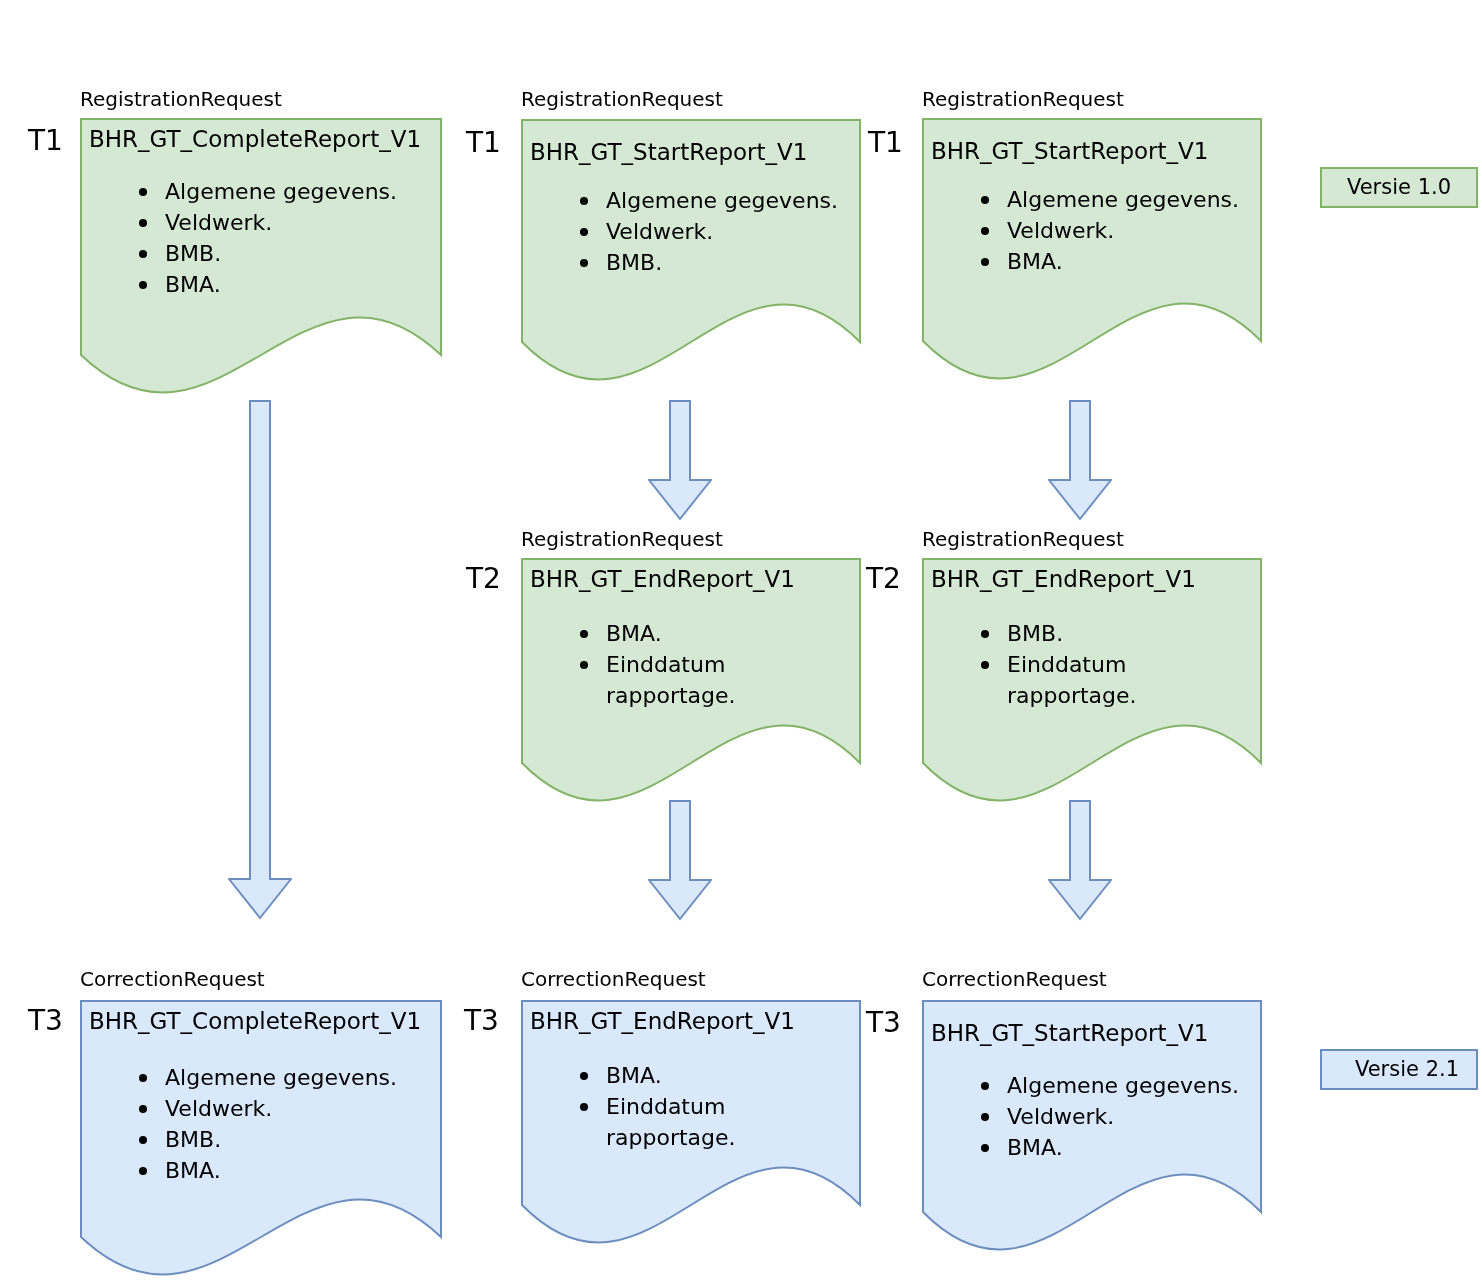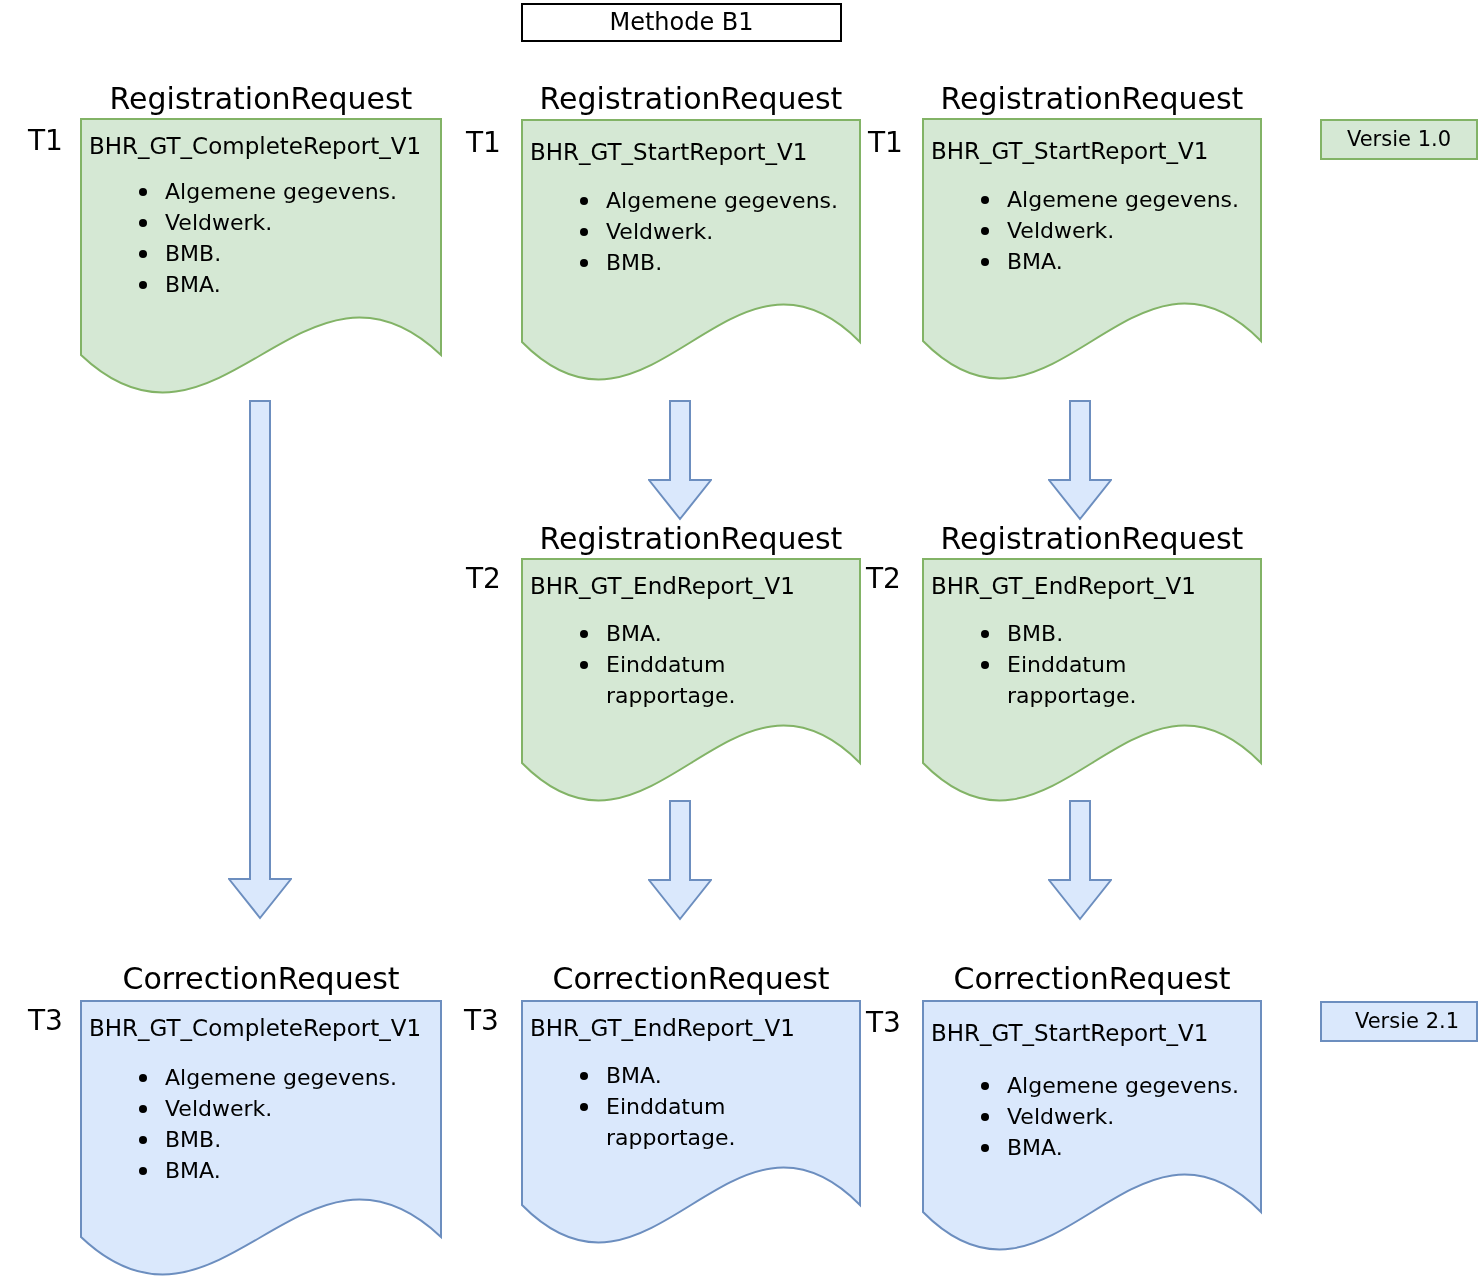--- a/index.html
+++ b/index.html
@@ -12,57 +12,56 @@
     position:relative; width:1482px; height:1282px; background:#ffffff;
     font-family:"DejaVu Sans","Liberation Sans",sans-serif; color:var(--text_color);
     overflow:hidden;
   }
   .hdr{
     position:absolute; height:39px; box-sizing:border-box;
     border:2px solid var(--header_border); background:#ffffff;
     font-size:24px; text-align:center; line-height:35px;
   }
   .req-title{
-    position:absolute; font-size:30px; text-align:center; height:26px; line-height:26px;
+    position:absolute; font-size:20px; height:26px; line-height:26px;
   }
   .t-label{
     position:absolute; font-size:28px; line-height:26px;
   }
   .badge{
     position:absolute; width:158px; height:41px; box-sizing:border-box;
-    font-size:21px; text-align:center; line-height:37px; border:2px solid;
+    font-size:21px; text-align:center; line-height:37px; border:2px solid;margin-top:48px;
   }
   .badge.green{ background:var(--green_fill); border-color:var(--green_stroke); }
   .badge.blue{ background:var(--blue_fill); border-color:var(--blue_stroke);padding-left:16px; }
   .doc{ position:absolute; }
   .doc svg{ position:absolute; left:0; top:0; overflow:visible; }
   .doc.green path{ fill:var(--green_fill); stroke:var(--green_stroke); stroke-width:2; }
   .doc.blue path{ fill:var(--blue_fill); stroke:var(--blue_stroke); stroke-width:2; }
   .doc-heading{
-    position:absolute; left:9px; top:15px; font-size:23px; white-space:nowrap;
+    position:absolute; left:9px; top:8px; font-size:23px; white-space:nowrap;
   }
   .doc-ul{
     position:absolute; left:57px; margin:0; padding:0; list-style:none;
     font-size:22px; line-height:31px;
   }
   .doc-ul li{ position:relative; padding-left:28px; white-space:nowrap; }
   .doc-ul li::before{
     content:""; position:absolute; left:2px; top:12px;
     width:8px; height:8px; border-radius:50%; background:#000;
   }
   .doc-ul.wrap li{ white-space:normal; width:180px; }
   .arrow{ position:absolute; }
   .arrow polygon{ fill:var(--blue_fill); stroke:var(--blue_stroke); stroke-width:2; stroke-linejoin:miter; }
 </style>
 </head>
 <body>
 
 <div id="canvas">
 
-  <div class="hdr" style="left:521px;top:3px;width:321px">Methode B1</div>
 
   <div class="badge green" style="left:1320px;top:119px">Versie 1.0</div>
   <div class="badge blue" style="left:1320px;top:1001px">Versie 2.1</div>
 
   <svg class="arrow" style="left:228px;top:400px" width="64" height="520" viewBox="0 0 64 520">
     <polygon points="22,1 42,1 42,479 63,479 32,518 1,479 22,479"></polygon>
   </svg>
   <svg class="arrow" style="left:648px;top:400px" width="64" height="121" viewBox="0 0 64 121">
     <polygon points="22,1 42,1 42,80 63,80 32,119 1,80 22,80"></polygon>
   </svg>

